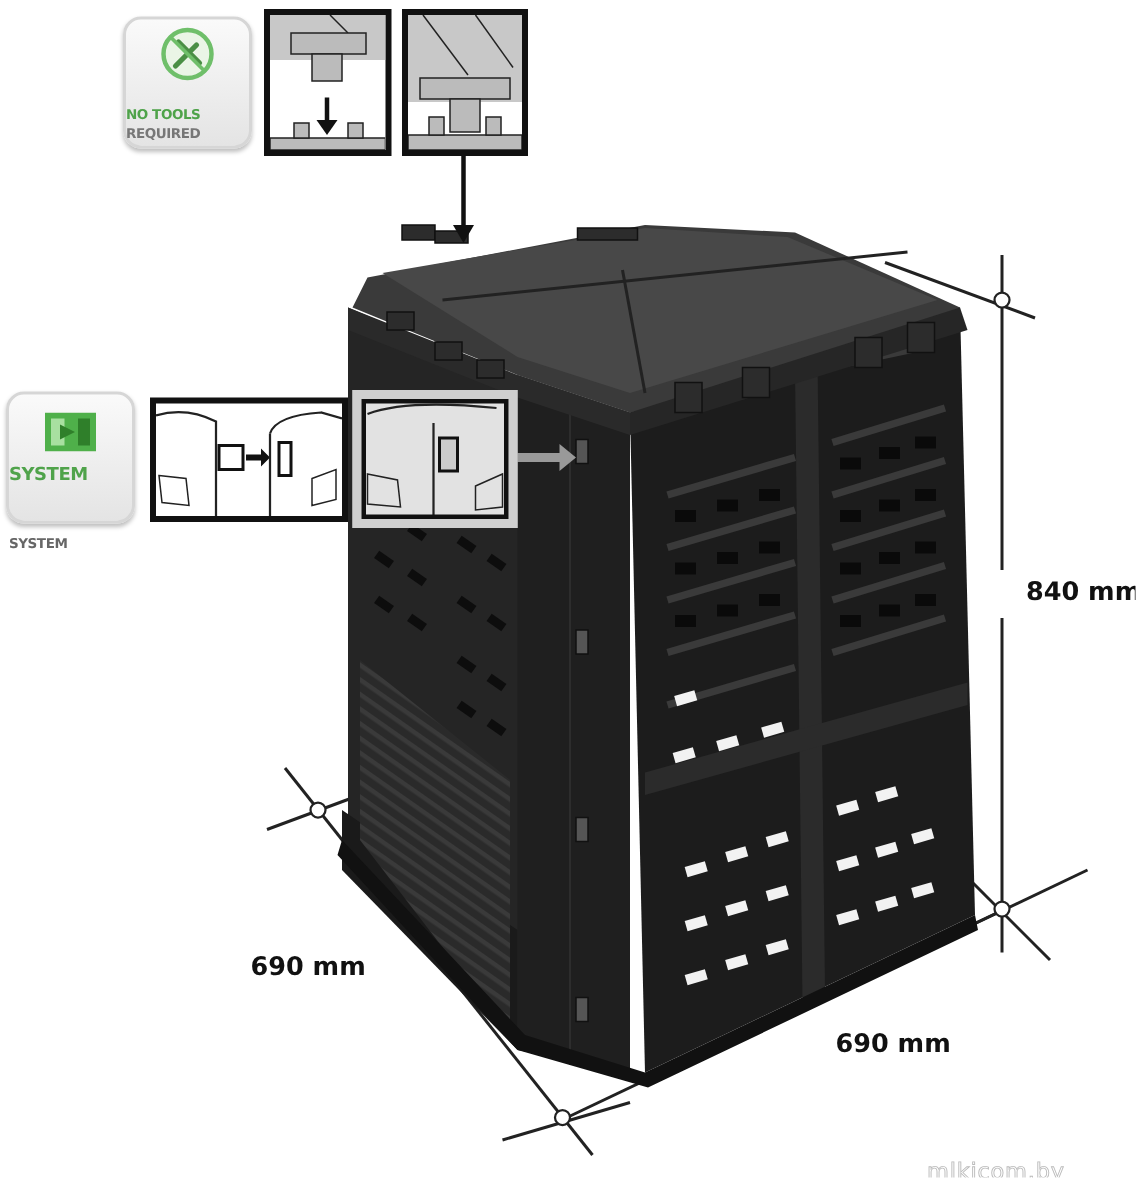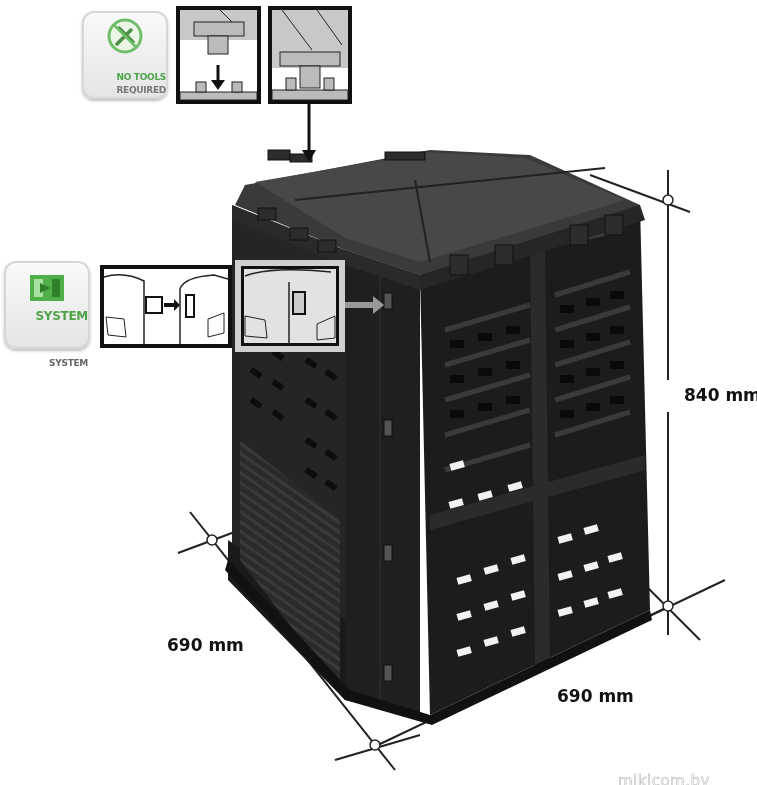--- a/index.html
+++ b/index.html
@@ -1,18 +1,18 @@
 <!DOCTYPE html>
 <html><head>
 <meta charset="utf-8">
 <style>
   html,body{margin:0;padding:0;background:#fff;}
   body{width:757px;height:785px;position:relative;overflow:hidden;font-family:"DejaVu Sans",sans-serif;}
   .abs{position:absolute;}
-  .badge{position:absolute;background:linear-gradient(#fafafa,#e4e4e4);border:2px solid #d6d6d6;border-radius:12px;box-shadow:0 2px 3px rgba(0,0,0,0.25);text-align:right;}
+  .badge{position:absolute;background:linear-gradient(#fafafa,#e4e4e4);border:2px solid #d6d6d6;border-radius:12px;box-shadow:0 2px 3px rgba(0,0,0,0.25);text-align:left;}
   .badge-text{position:absolute;left:0;right:0;font-weight:bold;font-size:9px;line-height:10px;letter-spacing:-0.3px;}
   .inset{position:absolute;background:#fff;border:4px solid #111;box-sizing:border-box;overflow:hidden;}
   .dim{position:absolute;font-family:"DejaVu Sans",sans-serif;font-weight:bold;font-size:17px;color:#111;white-space:nowrap;}
   .watermark{position:absolute;font-family:"DejaVu Sans",sans-serif;font-size:15px;color:#fff;-webkit-text-stroke:0.6px #bbb;letter-spacing:0.5px;}
   svg{display:block;}
 </style>
 </head>
 <body>
 
 <svg class="abs" style="left:0;top:0" width="757" height="785">

